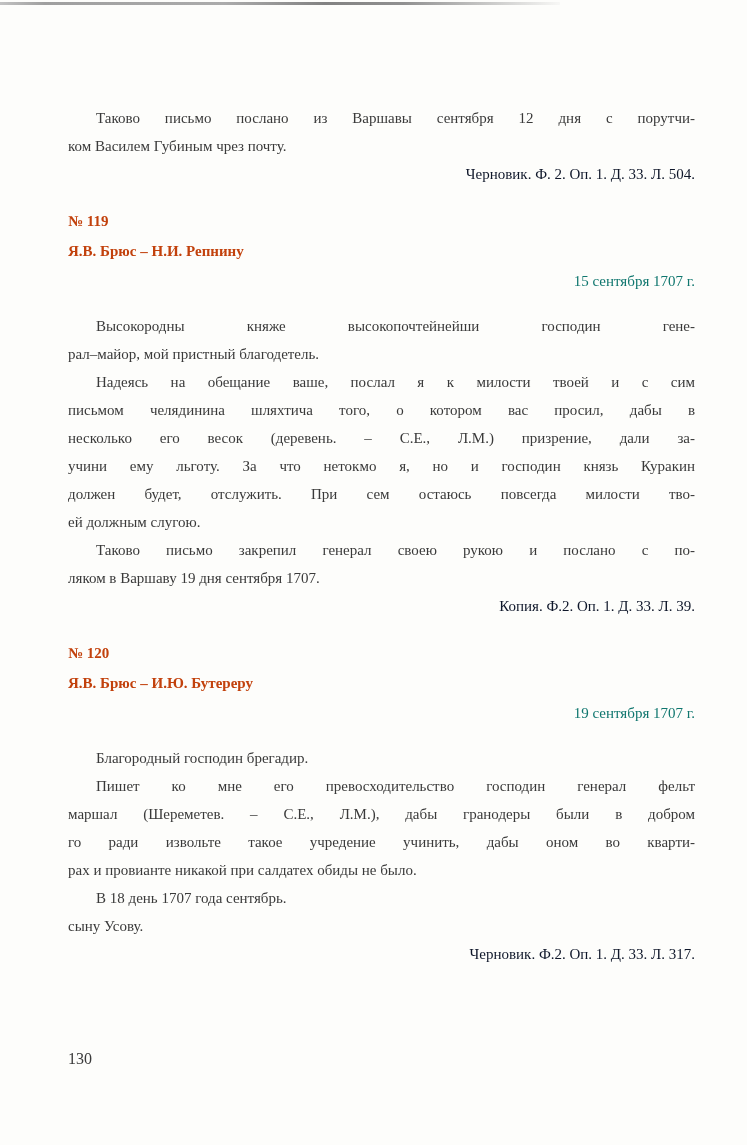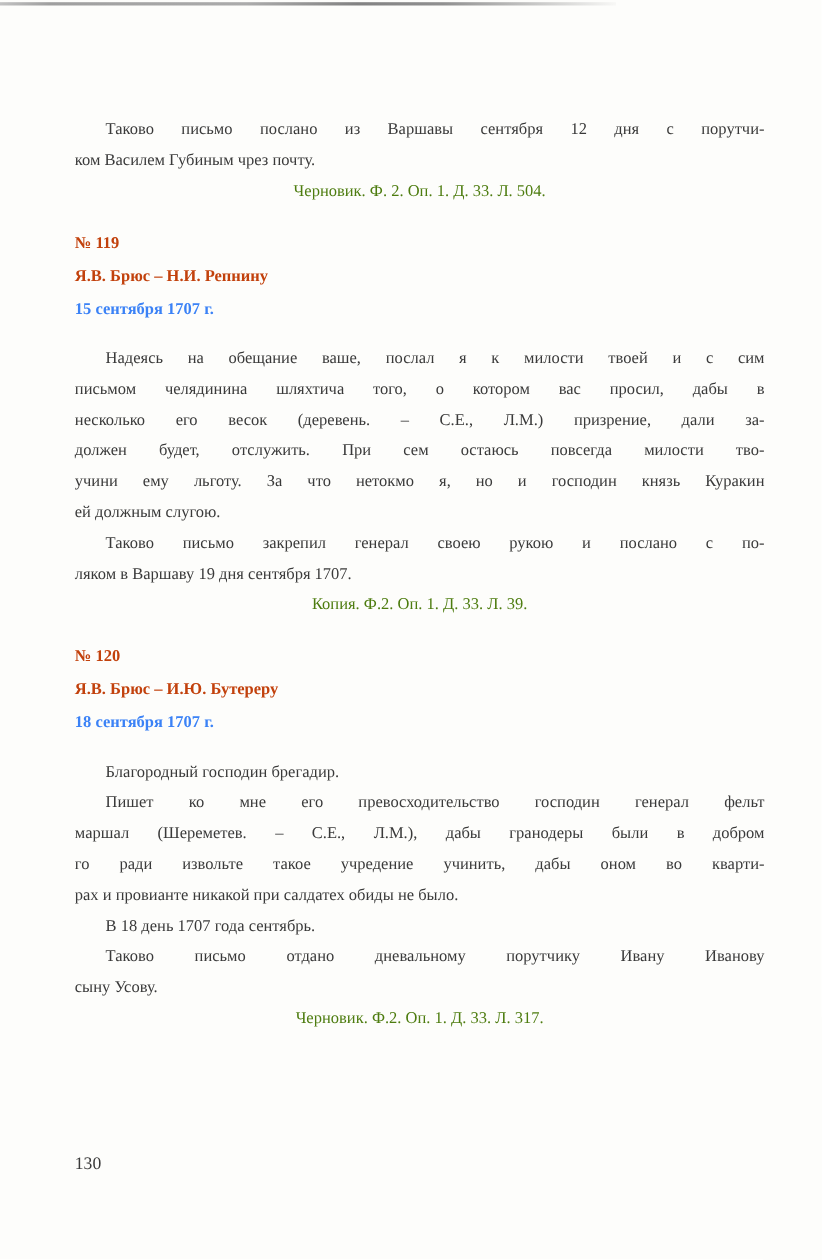--- a/index.html
+++ b/index.html
@@ -41,35 +41,36 @@
   .para .line.last {
     text-align: left;
     text-align-last: auto;
   }
   .para .line.indent {
     text-indent: 28px;
   }
   .it {
   }
   .archive {
-    text-align: center;
-    color: #4d7c0f;
+    text-align: right;
+    color: #0f172a;
   }
   .letter-header {
     margin: 18px 0 16px 0;
     line-height: 30px;
   }
   .letter-header .num,
   .letter-header .title {
     font-weight: bold;
     color: #c2410c;
   }
   .letter-header .date {
-    font-weight: bold;
-    color: #3b82f6;
+    font-weight: normal;
+    color: #0f766e;
+    text-align: right;
   }
   .page-number {
     position: absolute;
     left: 68px;
     top: 1050px;
     font-size: 16px;
     color: #3a3a3a;
   }
 </style>
 </head>
@@ -82,49 +83,52 @@
         <div class="line indent"><span>Таково письмо послано из Варшавы сентября 12 дня с порутчи-</span></div>
         <div class="line last"><span>ком Василем Губиным чрез почту.</span></div>
       </div>
       <div class="archive">Черновик. Ф. 2. Оп. 1. Д. 33. Л. 504.</div>
       <div class="letter-header">
         <div class="num">№ 119</div>
         <div class="title">Я.В. Брюс – Н.И. Репнину</div>
         <div class="date">15 сентября 1707 г.</div>
       </div>
       <div class="para">
+        <div class="line indent"><span>Высокородны княже высокопочтейнейши господин гене-</span></div>
+        <div class="line last"><span>рал–майор, мой пристный благодетель.</span></div>
+      </div>
+      <div class="para">
         <div class="line indent"><span>Надеясь на обещание ваше, послал я к милости твоей и с сим</span></div>
         <div class="line"><span>письмом челядинина шляхтича того, о котором вас просил, дабы в</span></div>
         <div class="line"><span>несколько его весок (деревень. – </span><span class="it">С.Е., Л.М.</span><span>) призрение, дали за-</span></div>
+        <div class="line"><span>учини ему льготу. За что нетокмо я, но и господин князь Куракин</span></div>
         <div class="line"><span>должен будет, отслужить. При сем остаюсь повсегда милости тво-</span></div>
-        <div class="line"><span>учини ему льготу. За что нетокмо я, но и господин князь Куракин</span></div>
         <div class="line last"><span>ей должным слугою.</span></div>
       </div>
       <div class="para">
         <div class="line indent"><span>Таково письмо закрепил генерал своею рукою и послано с по-</span></div>
         <div class="line last"><span>ляком в Варшаву 19 дня сентября 1707.</span></div>
       </div>
       <div class="archive">Копия. Ф.2. Оп. 1. Д. 33. Л.  39.</div>
       <div class="letter-header">
         <div class="num">№ 120</div>
         <div class="title">Я.В. Брюс – И.Ю. Бутереру</div>
-        <div class="date">18 сентября 1707 г.</div>
+        <div class="date">19 сентября 1707 г.</div>
       </div>
       <div class="para">
         <div class="line indent last"><span>Благородный господин брегадир.</span></div>
       </div>
       <div class="para">
         <div class="line indent"><span>Пишет ко мне его превосходительство господин генерал фельт</span></div>
         <div class="line"><span>маршал (Шереметев. – </span><span class="it">С.Е., Л.М.</span><span>), дабы гранодеры были в добром</span></div>
         <div class="line"><span>го ради извольте такое учредение учинить, дабы оном во кварти-</span></div>
         <div class="line last"><span>рах и провианте никакой при салдатех обиды не было.</span></div>
       </div>
       <div class="para">
         <div class="line indent last"><span>В 18 день 1707 года сентябрь.</span></div>
       </div>
       <div class="para">
-        <div class="line indent"><span>Таково письмо отдано дневальному порутчику Ивану Иванову</span></div>
         <div class="line last"><span>сыну Усову.</span></div>
       </div>
       <div class="archive">Черновик. Ф.2. Оп. 1. Д. 33. Л. 317.</div>
     </div>
   <div class="page-number">130</div>
 </div>
 
 </body></html>

